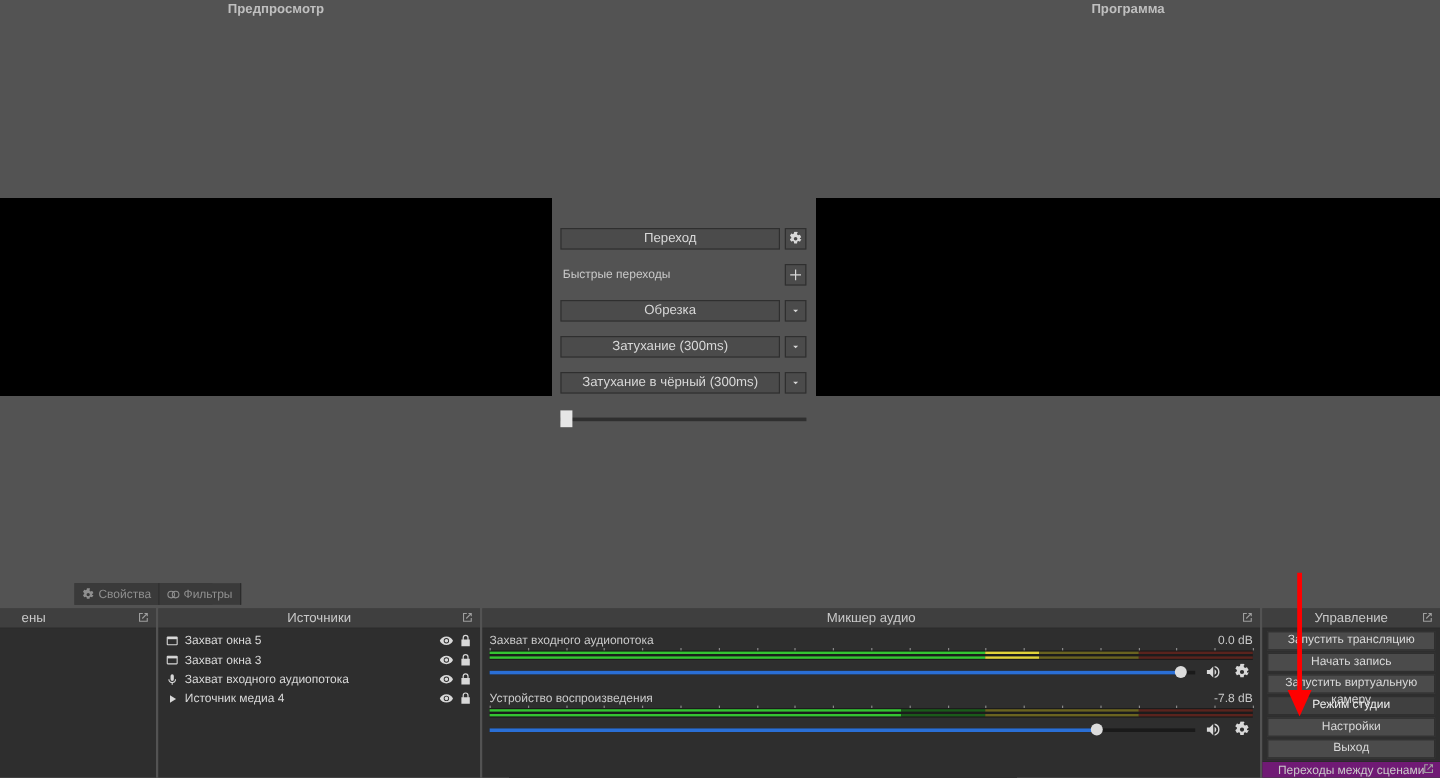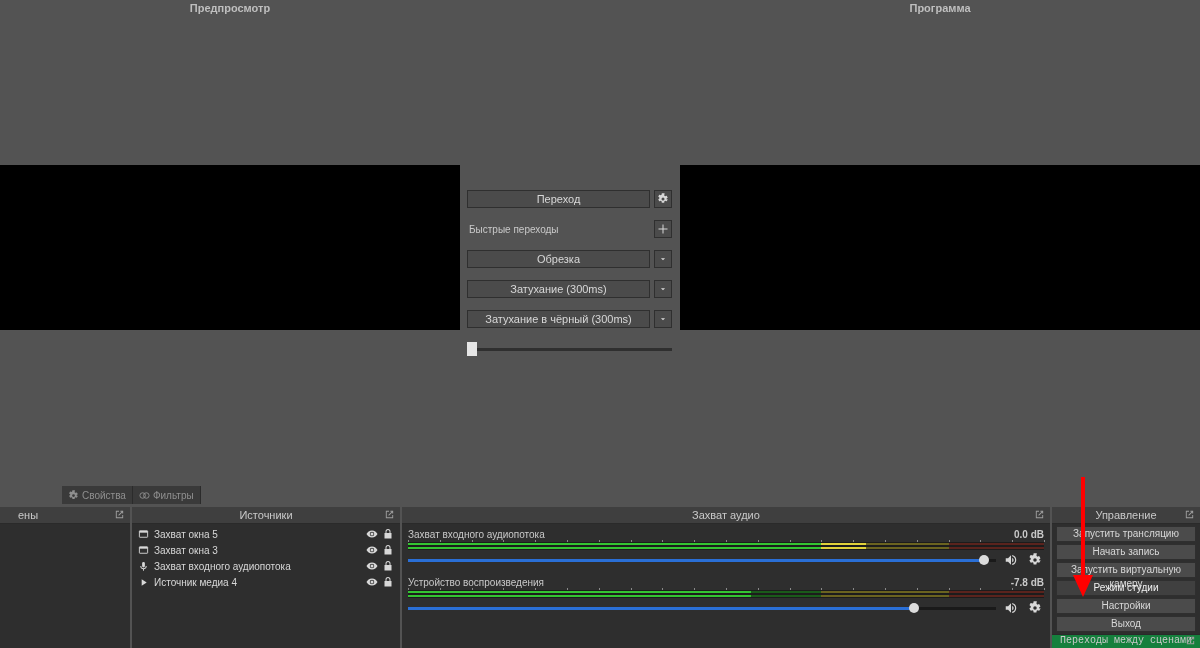--- a/index.html
+++ b/index.html
@@ -57,21 +57,21 @@
   .src-row .txt { flex:1 1 auto; white-space:nowrap; overflow:hidden; text-overflow:ellipsis;}
   .src-row .eye, .src-row .lock { width:16px; display:flex; align-items:center; justify-content:center; cursor:pointer;}
   .src-row .eye svg, .src-row .lock svg { width:12px; height:12px; fill:#d8d8d8; }
 
   
   .mixer { left:402px; width:648px; height:141px; }
   .mixer .dock-body { height:124px; padding:2px 0; }
   .mix-ch { padding:2px 6px 6px 6px; }
   .mix-top { display:flex; align-items:center; font-size:10px; color:#c9c9c9; height:13px;}
   .mix-top .nm { flex:1 1 auto; }
-  .mix-top .db { font-size:10px; color:#c9c9c9;font-weight:bold; }
+  .mix-top .db { font-size:10px; color:#c9c9c9; }
   .mix-meter { height:8px; position:relative; margin-top:1px; background:#1c1c1c; }
   .mix-meter .ticks { position:absolute; inset:0; }
   .mix-meter .seg { position:absolute; top:1px; height:2px; }
   .mix-meter .seg2 { position:absolute; top:5px; height:2px; }
   .green { background:#34c432; }
   .green-dark { background:#1a5a1a; }
   .yellow { background:#e0d23a; }
   .yellow-dark { background:#6a6320; }
   .red { background:#d84a3a; }
   .red-dark { background:#5a231d; }
@@ -81,21 +81,21 @@
   .mix-slider .fill { position:absolute; top:6px; left:0; height:3px; background:#2a6fd6; }
   .mix-slider .handle { position:absolute; top:2px; width:10px; height:10px; border-radius:50%; background:#dcdcdc; }
   .mix-ico-btn { width:18px; height:16px; display:flex; align-items:center; justify-content:center; cursor:pointer; }
   .mix-ico-btn svg { width:14px; height:14px; fill:#d8d8d8; }
 
   
   .controls { left:1052px; width:148px; height:141px; }
   .controls .dock-body { height:124px; padding:2px 4px; }
   .ctrl-btn { height:16px; line-height:14px; background:#4b4b4b; border:1px solid #2f2f2f; text-align:center; font-size:10px; color:#d8d8d8; margin-bottom:2px; cursor:pointer;}
   .ctrl-btn.active { background:#404040; color:#f0f0f0; }
-  .ctrl-section-hdr { height:15px; background:#15803d; display:flex; align-items:flex-start; justify-content:center; position:relative; margin:2px -4px 2px -4px; border-top:1px solid #2a2a2a; font-size:10px; color:#c9c9c9;font-family:Liberation Mono, monospace;}
+  .ctrl-section-hdr { height:15px; background:#701a75; display:flex; align-items:center; justify-content:center; position:relative; margin:2px -4px 2px -4px; border-top:1px solid #2a2a2a; font-size:10px; color:#c9c9c9;}
   .ctrl-section-hdr .pop { position:absolute; right:4px; }
 
   .pop svg { width:11px; height:11px; fill:#9f9f9f; }
 
   
   .arrow { position:absolute; top:477px; left:1068px; width:30px; height:120px; pointer-events:none; }
 
 </style>
 </head>
 <body>
@@ -266,21 +266,21 @@
             <svg viewBox="0 0 24 24">
               <path d="M17 10V7a5 5 0 0 0-10 0v3H5v11h14V10Zm-8-3a3 3 0 0 1 6 0v3H9Z"></path>
             </svg>
           </span>
         </div>
       </div>
   </div>
 
   <div class="dock mixer">
     <div class="dock-header">
-      <span>Захват аудио</span>
+      <span>Микшер аудио</span>
       <span class="pop"><svg viewBox="0 0 24 24">
             <path d="M4 4h7v2H6v12h12v-5h2v7H4z"></path>
             <path d="M14 4h6v6h-2V7.4l-7.3 7.3-1.4-1.4L16.6 6H14z"></path>
           </svg></span>
     </div>
     <div class="dock-body" id="mixer-body">
         <div class="mix-ch">
           <div class="mix-top">
             <span class="nm">Захват входного аудиопотока</span>
             <span class="db">0.0 dB</span>

